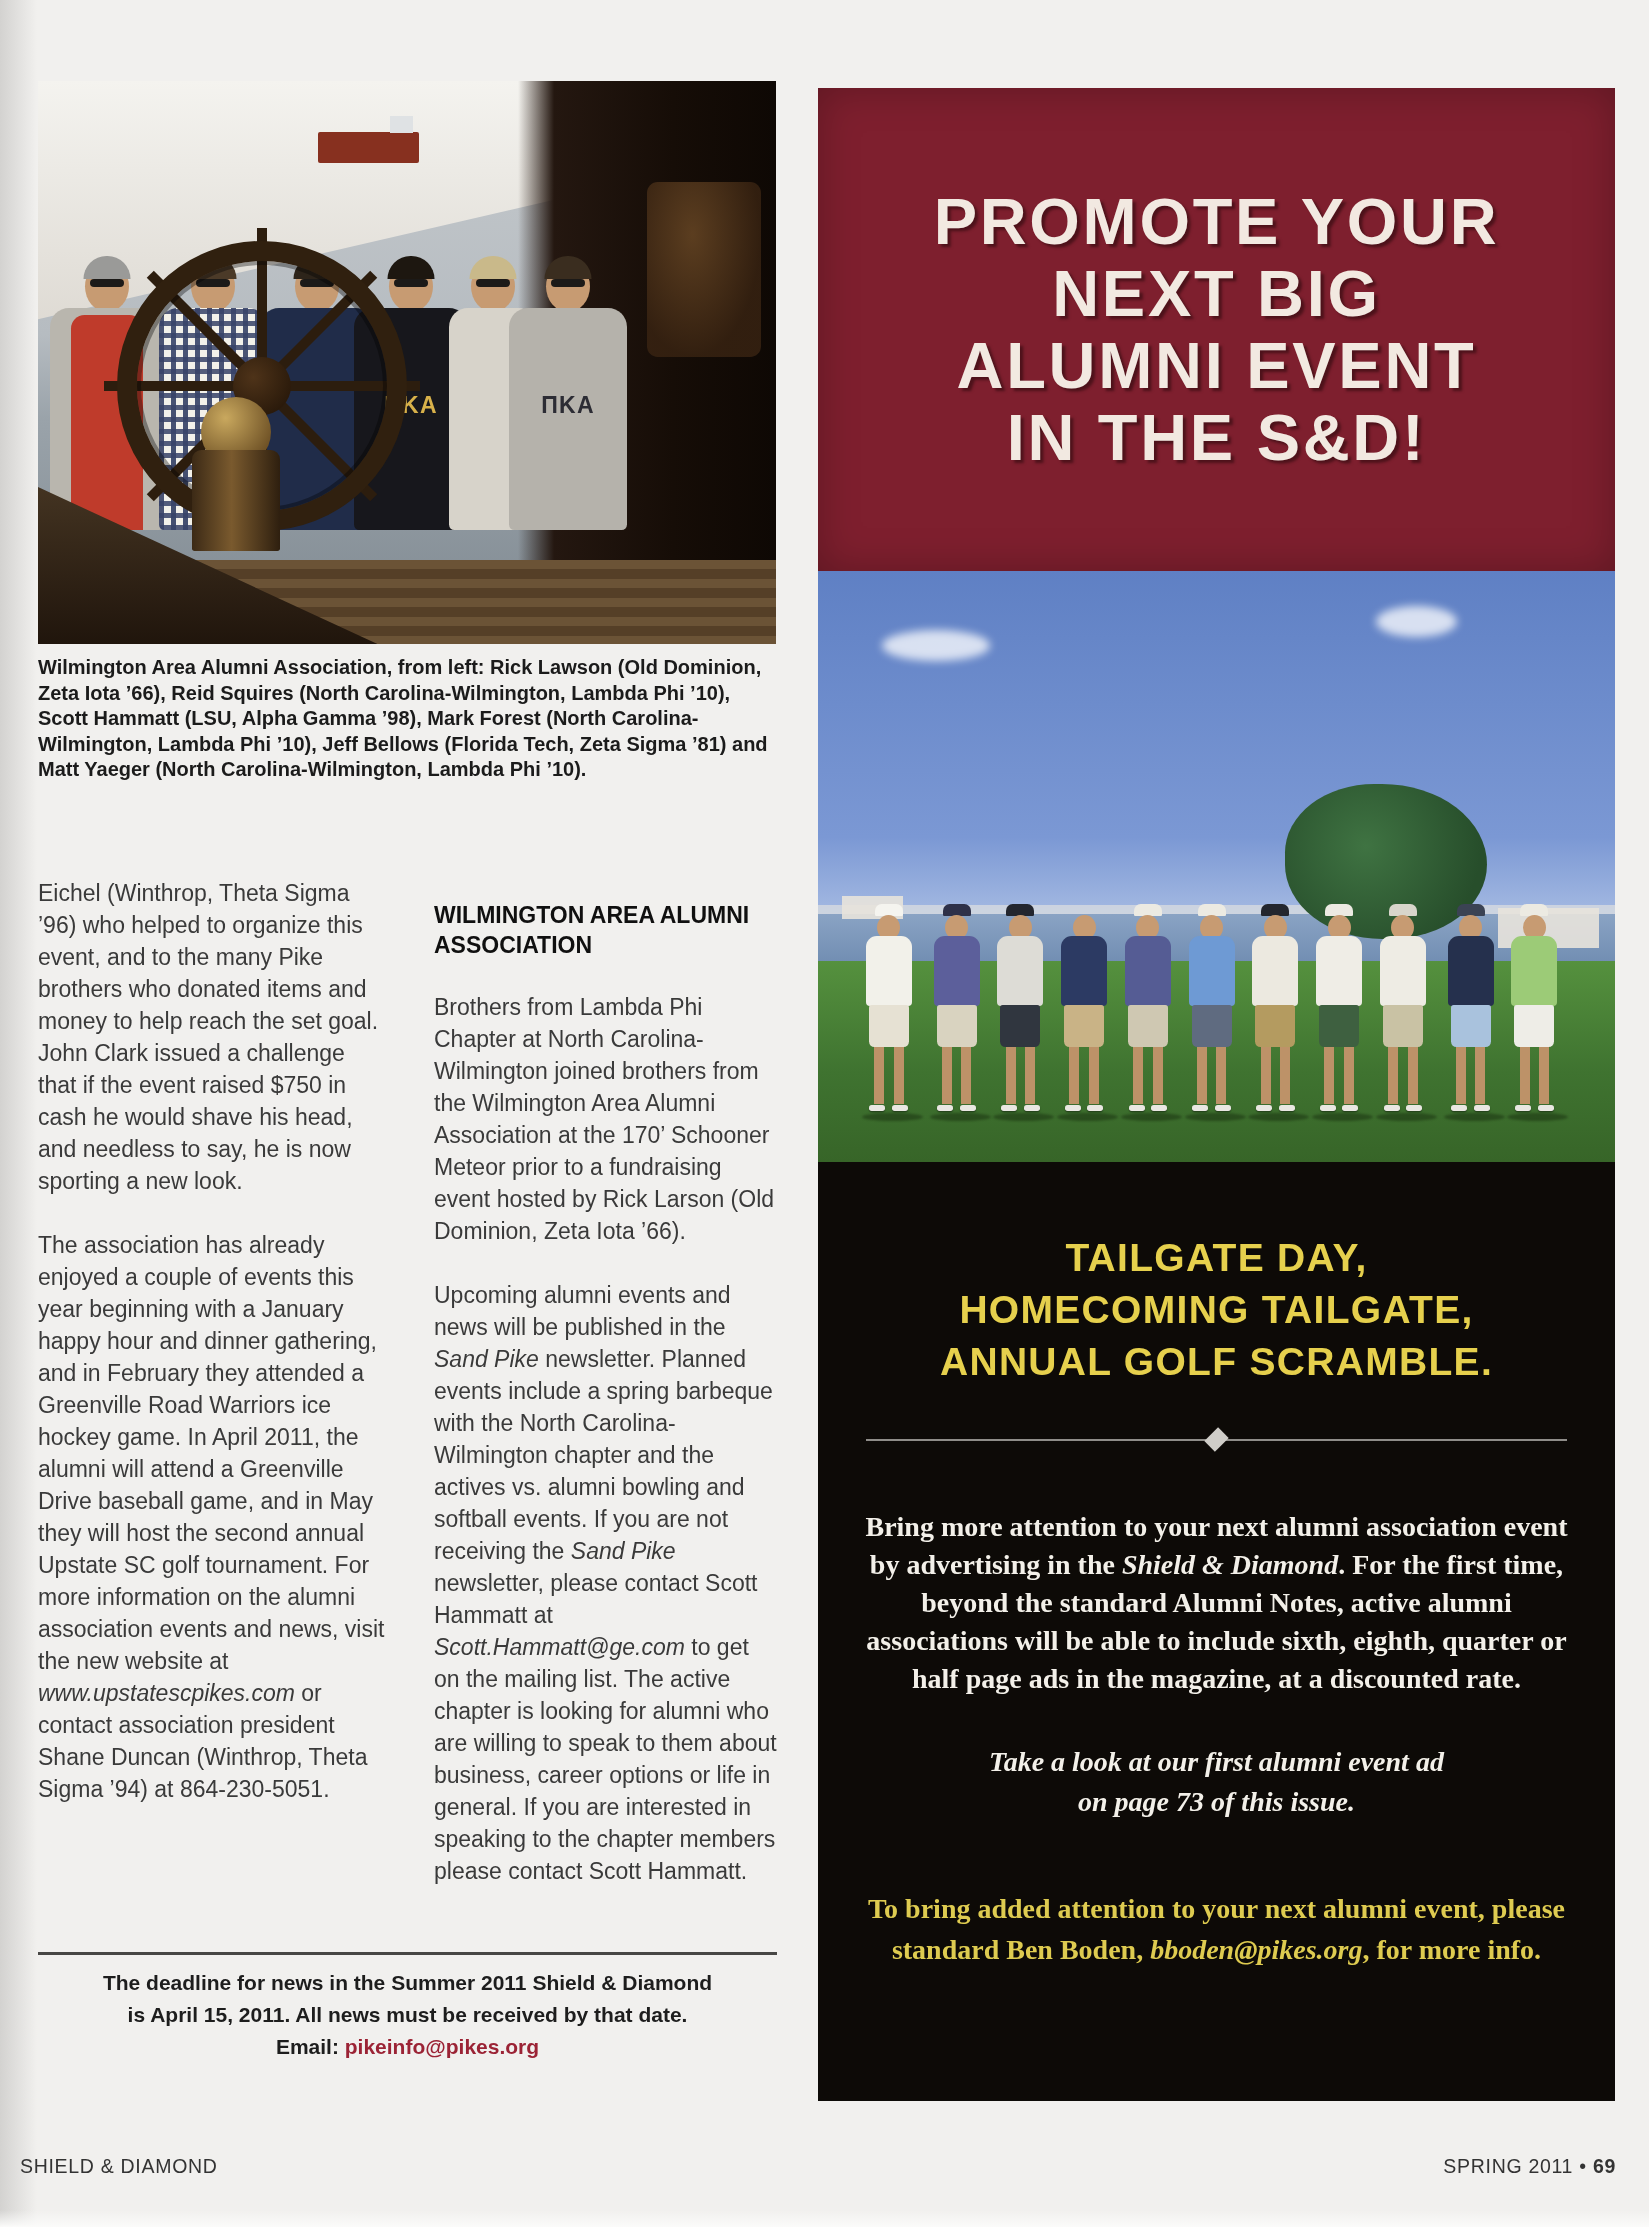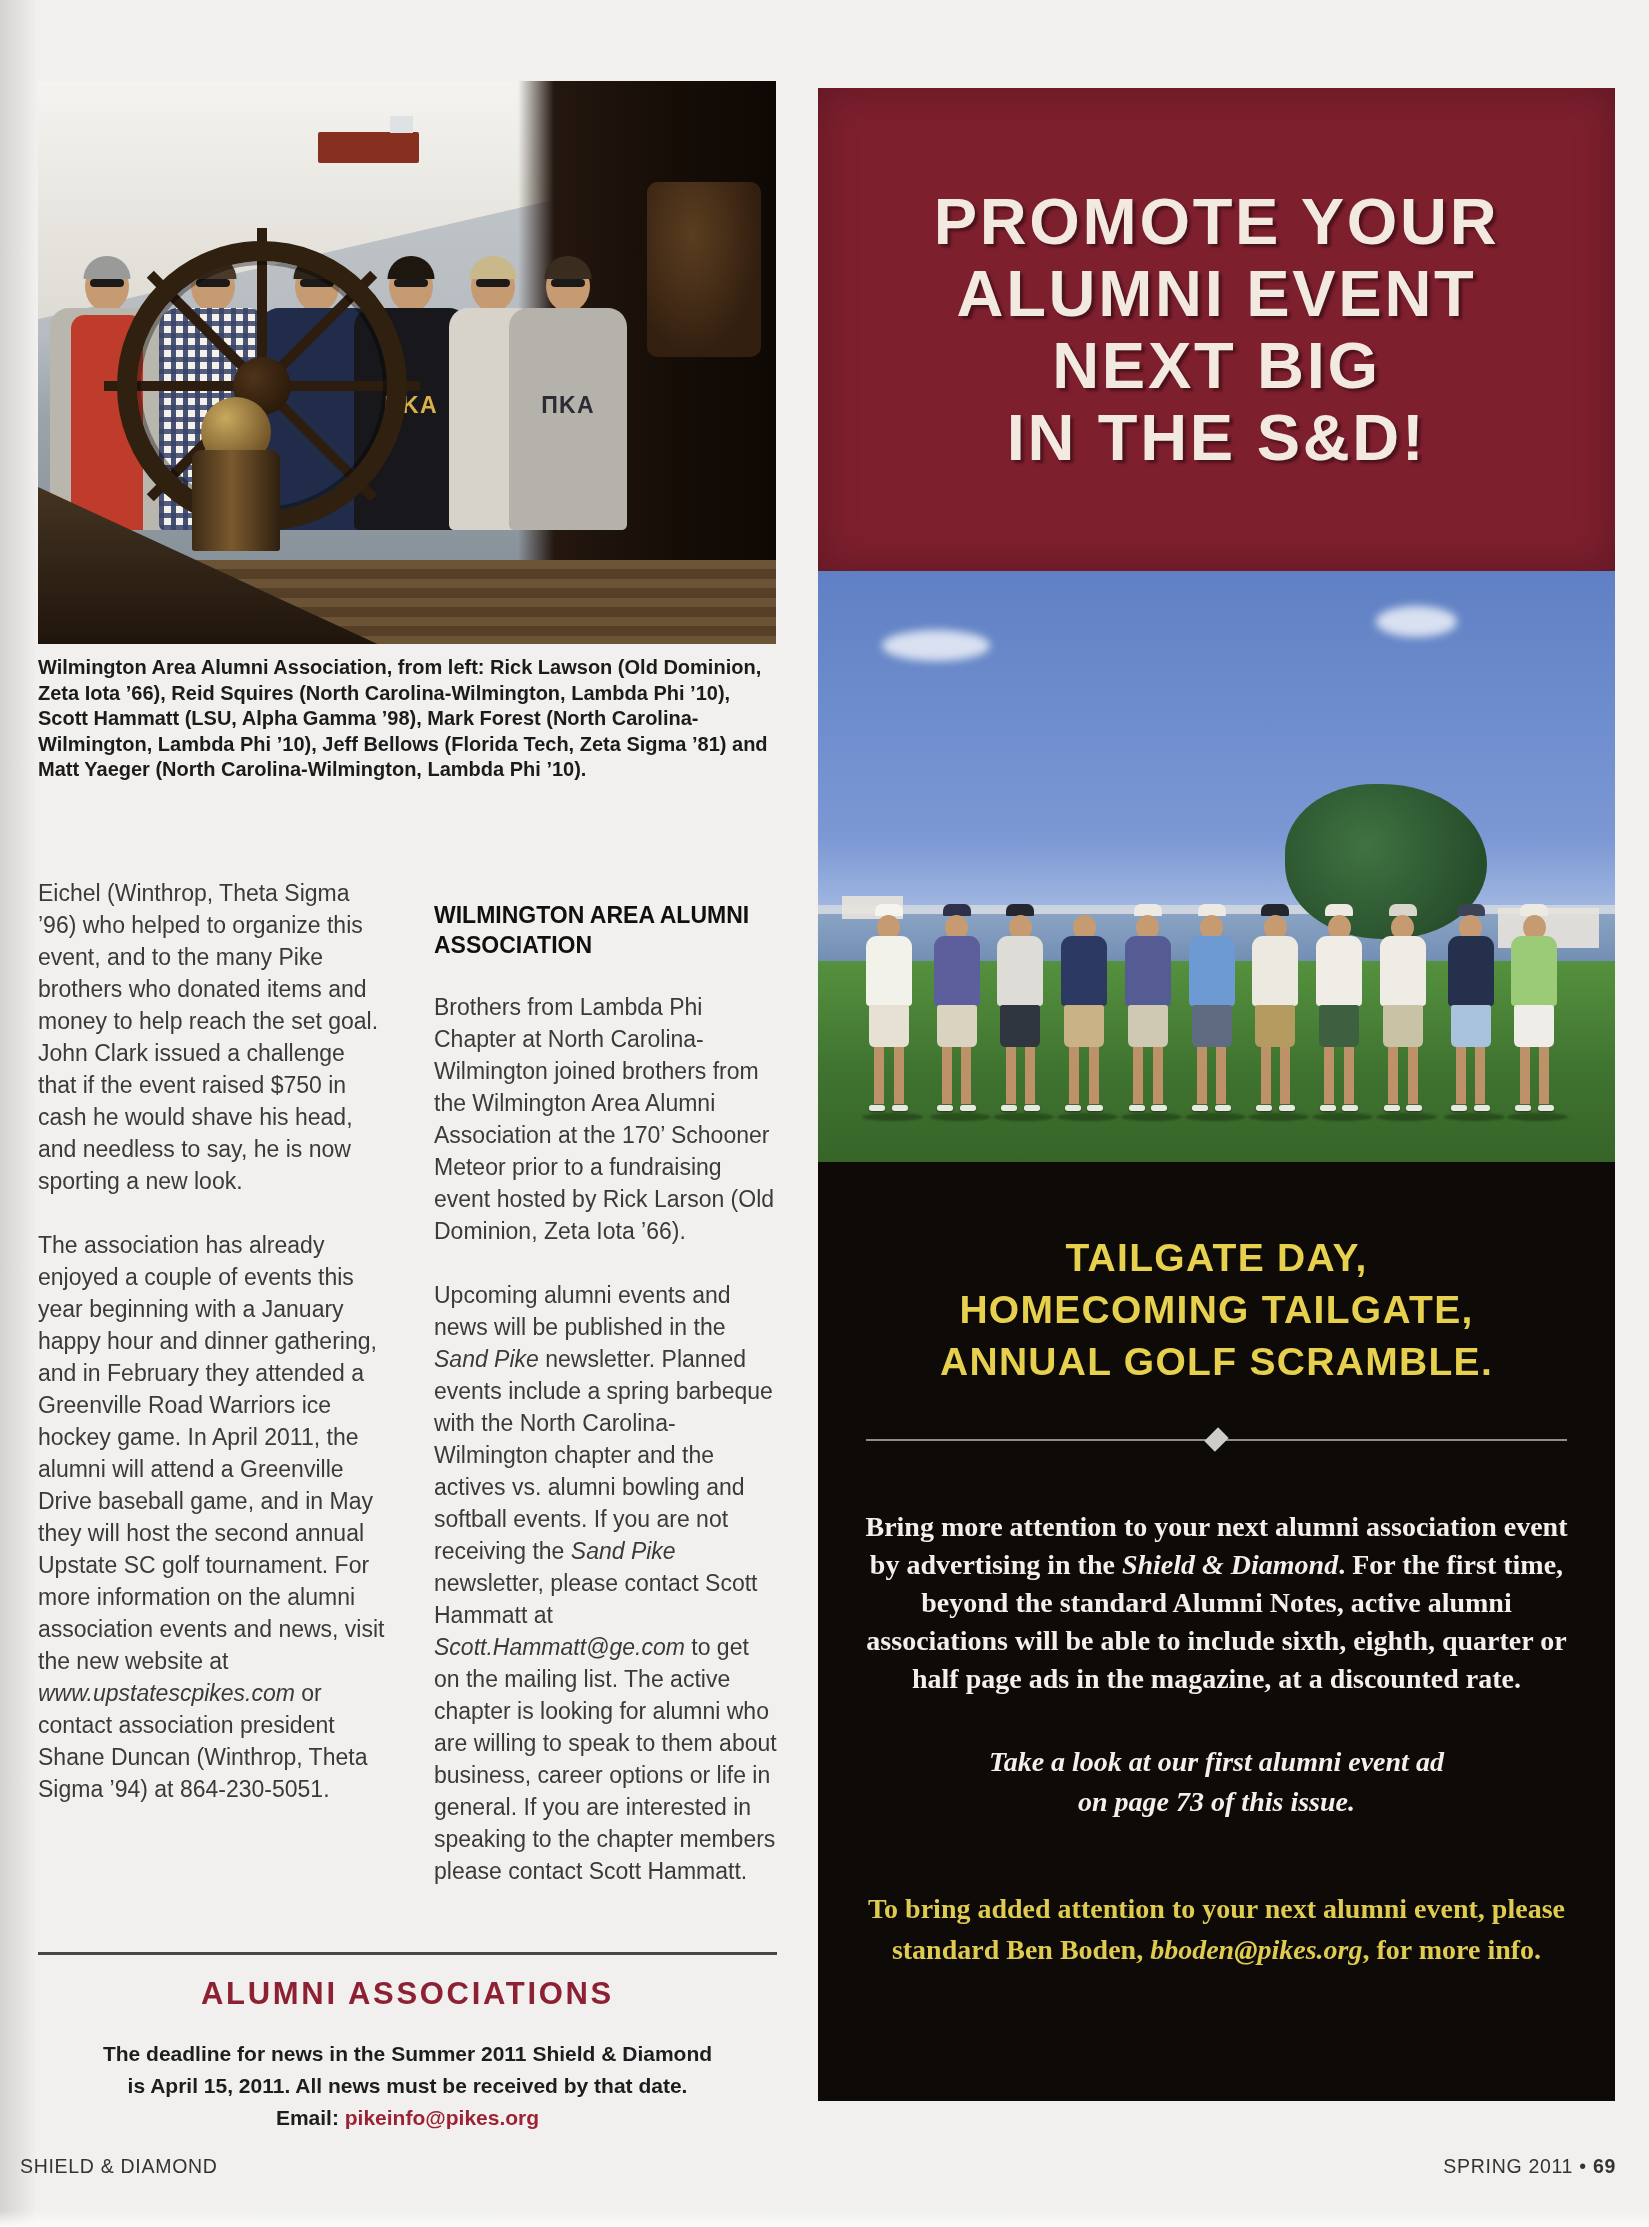--- a/index.html
+++ b/index.html
@@ -225,22 +225,22 @@
     <h3>WILMINGTON AREA ALUMNI ASSOCIATION</h3>
     <p>Brothers from Lambda Phi Chapter at North Carolina-Wilmington joined brothers from the Wilmington Area Alumni Association at the 170’ Schooner Meteor prior to a fundraising event hosted by Rick Larson (Old Dominion, Zeta Iota ’66).</p>
     <p><span>Upcoming alumni events and news will be published in the </span><span class="seg-italic">Sand Pike</span><span> newsletter. Planned events include a spring barbeque with the North Carolina-Wilmington chapter and the actives vs. alumni bowling and softball events. If you are not receiving the </span><span class="seg-italic">Sand Pike</span><span> newsletter, please contact Scott Hammatt at </span><span class="seg-italic">Scott.Hammatt@ge.com</span><span> to get on the mailing list. The active chapter is looking for alumni who are willing to speak to them about business, career options or life in general. If you are interested in speaking to the chapter members please contact Scott Hammatt.</span></p>
   </div>
 
   <div class="ad-panel">
 
     <div class="ad-top">
       <div class="ad-headline">
         <div>PROMOTE YOUR</div>
+        <div>NEXT BIG</div>
         <div>ALUMNI EVENT</div>
-        <div>NEXT BIG</div>
         <div>IN THE S&amp;D!</div>
       </div>
     </div>
 
     <div class="golf-photo">
       <div class="gf-sky"></div>
       <div class="gf-cloud" style="left:8%;top:10%"></div>
       <div class="gf-cloud" style="left:70%;top:6%;width:81px"></div>
       <div class="gf-shore"></div>
       <div class="gf-water"></div>
@@ -431,21 +431,20 @@
       <div class="ad-note">
         <div>Take a look at our first alumni event ad</div>
         <div>on page 73 of this issue.</div>
       </div>
       <div class="ad-contact"><span>To bring added attention to your next alumni event, please standard Ben Boden, </span><span class="seg-italic">bboden@pikes.org</span><span>, for more info.</span></div>
     </div>
   </div>
 
   <div class="deadline-box">
     <div class="dl-rule"></div>
-    <h2 class="dl-heading">ALUMNI ASSOCIATIONS</h2>
     <div class="dl-lines">
       <div>The deadline for news in the Summer 2011 Shield &amp; Diamond</div>
       <div>is April 15, 2011. All news must be received by that date.</div>
       <div><span>Email: </span><span class="seg-accent">pikeinfo@pikes.org</span></div>
     </div>
   </div>
 
   <div class="footer">
     <span>SHIELD &amp; DIAMOND</span>
     <span><span>SPRING 2011 • </span><span class="seg-bold">69</span></span>

